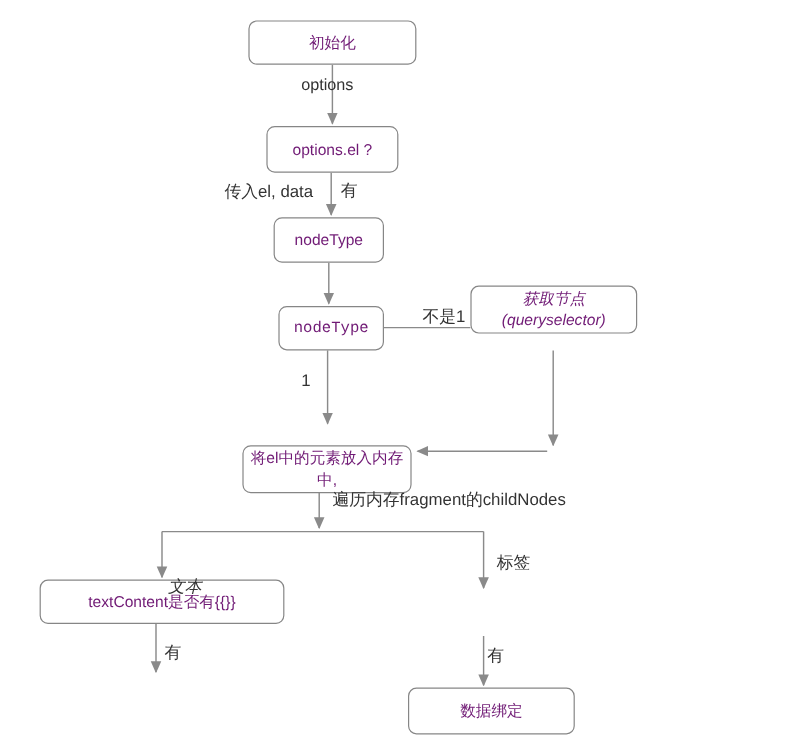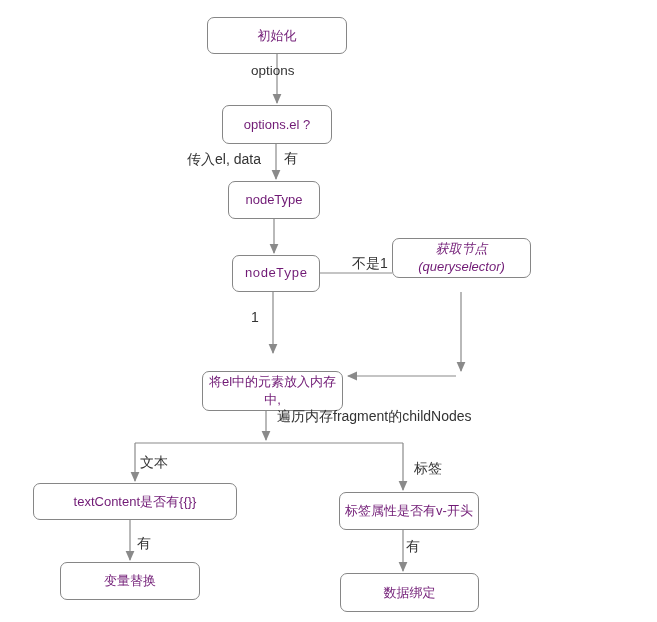--- a/index.html
+++ b/index.html
@@ -71,39 +71,37 @@
 
   <div class="node" style="left:232px; top:255px; width:88px; height:37px;font-family:Liberation Mono, monospace;">nodeType</div>
 
   <div class="node" style="left:392px; top:238px; width:139px; height:40px;font-style:italic;">获取节点
 (queryselector)</div>
 
   <div class="node" style="left:202px; top:355px; width:141px; height:40px;margin-top:16px;">将el中的元素放入内存中,</div>
 
   <div class="node" style="left:33px; top:483px; width:204px; height:37px;">textContent是否有{{}}</div>
 
-  <div class="node" style="left:60px; top:562px; width:140px; height:38px;">变量替换</div>
 
-  <div class="node" style="left:339px; top:492px; width:140px; height:38px;">标签属性是否有v-开头</div>
 
   <div class="node" style="left:340px; top:573px; width:139px; height:39px;">数据绑定</div>
 
   <div class="elabel latin" style="left:224px; top:63px;">options</div>
 
   <div class="elabel" style="left:187px; top:151px;">传入el, data</div>
 
   <div class="elabel" style="left:284px; top:150px;">有</div>
 
   <div class="elabel" style="left:352px; top:255px;">不是1</div>
 
   <div class="elabel" style="left:251px; top:309px;">1</div>
 
   <div class="elabel" style="left:277px; top:408px;">遍历内存fragment的childNodes</div>
 
-  <div class="elabel" style="left:140px; top:454px;">文本</div>
+  <div class="elabel" style="left:140px; top:480px;font-style:italic;">文本</div>
 
   <div class="elabel" style="left:414px; top:460px;text-align:right;">标签</div>
 
   <div class="elabel" style="left:137px; top:535px;">有</div>
 
   <div class="elabel" style="left:406px; top:538px;">有</div>
 
 </div>
 
 </body></html>

